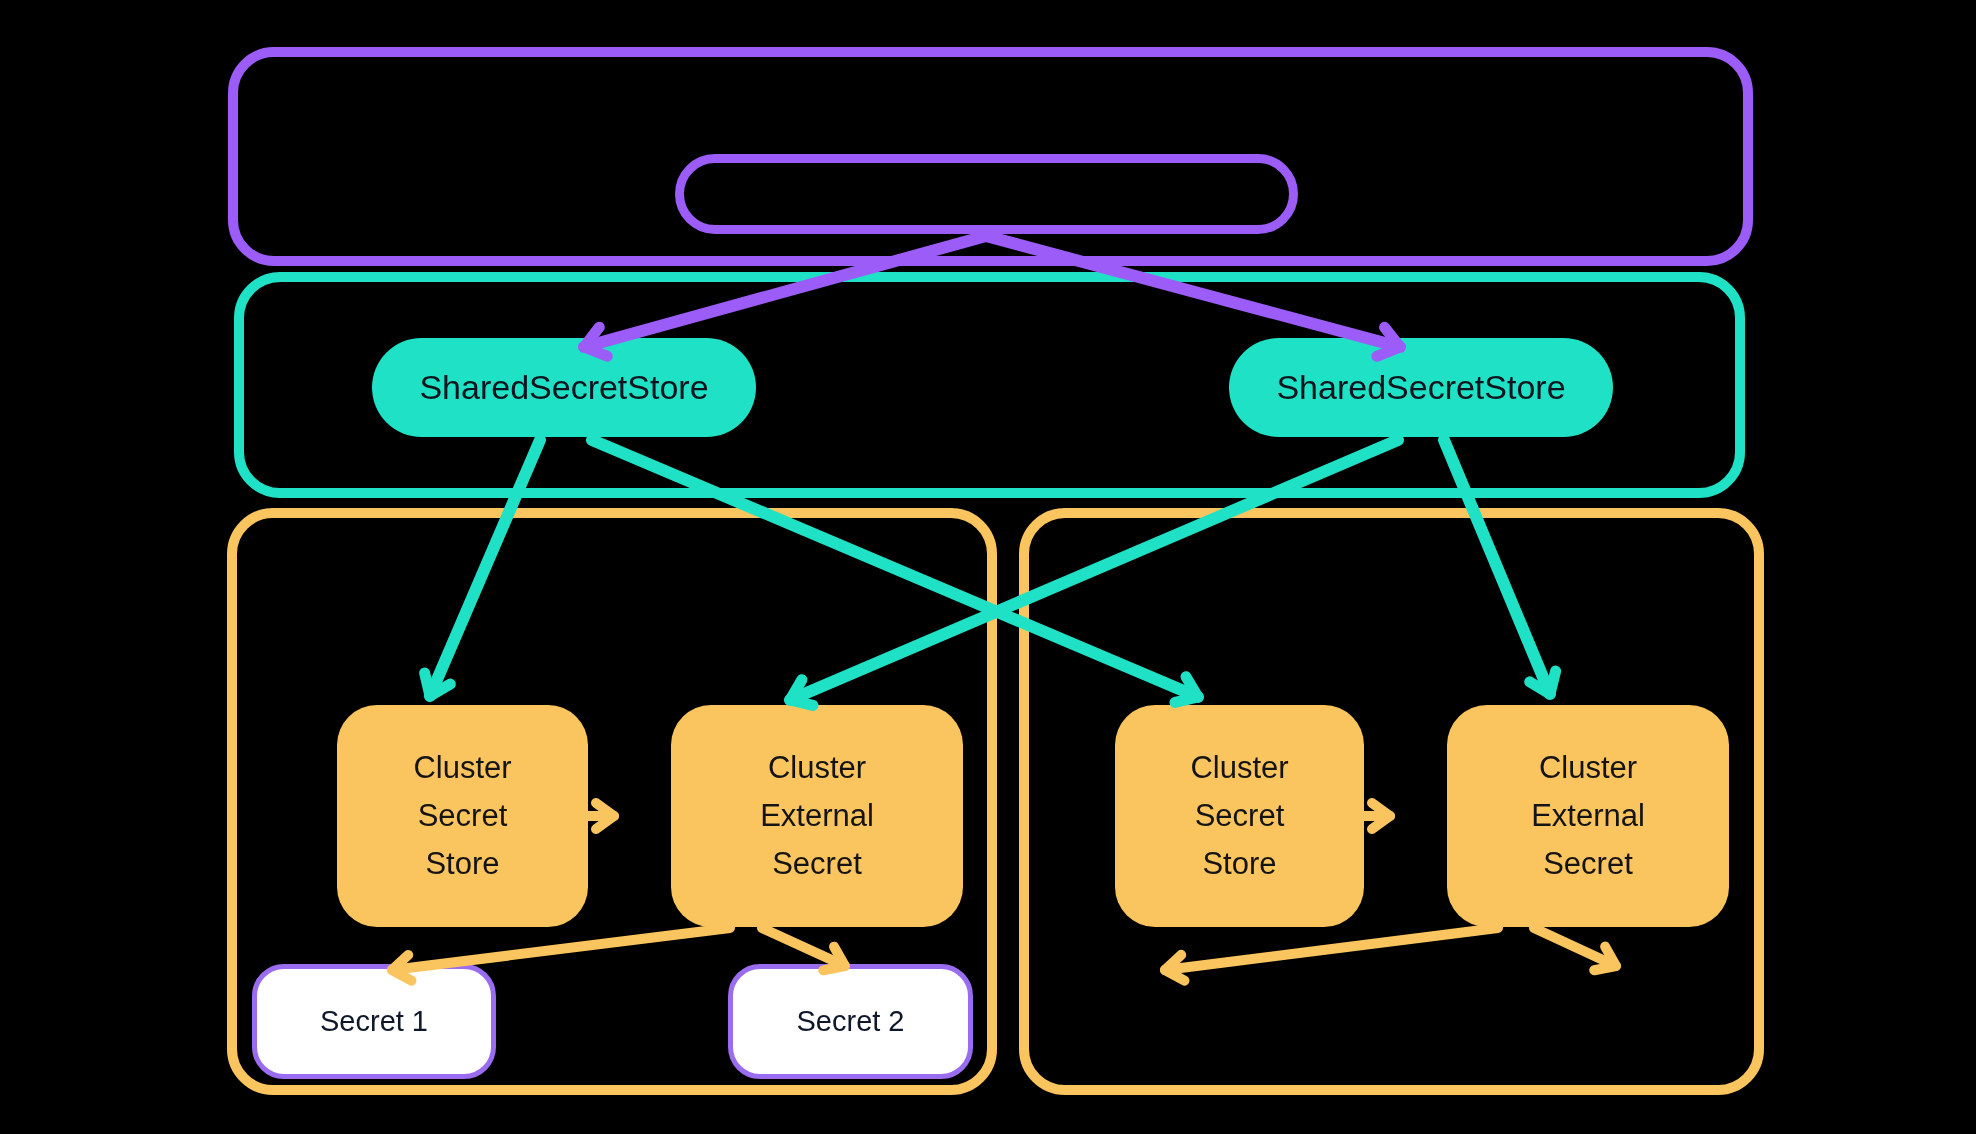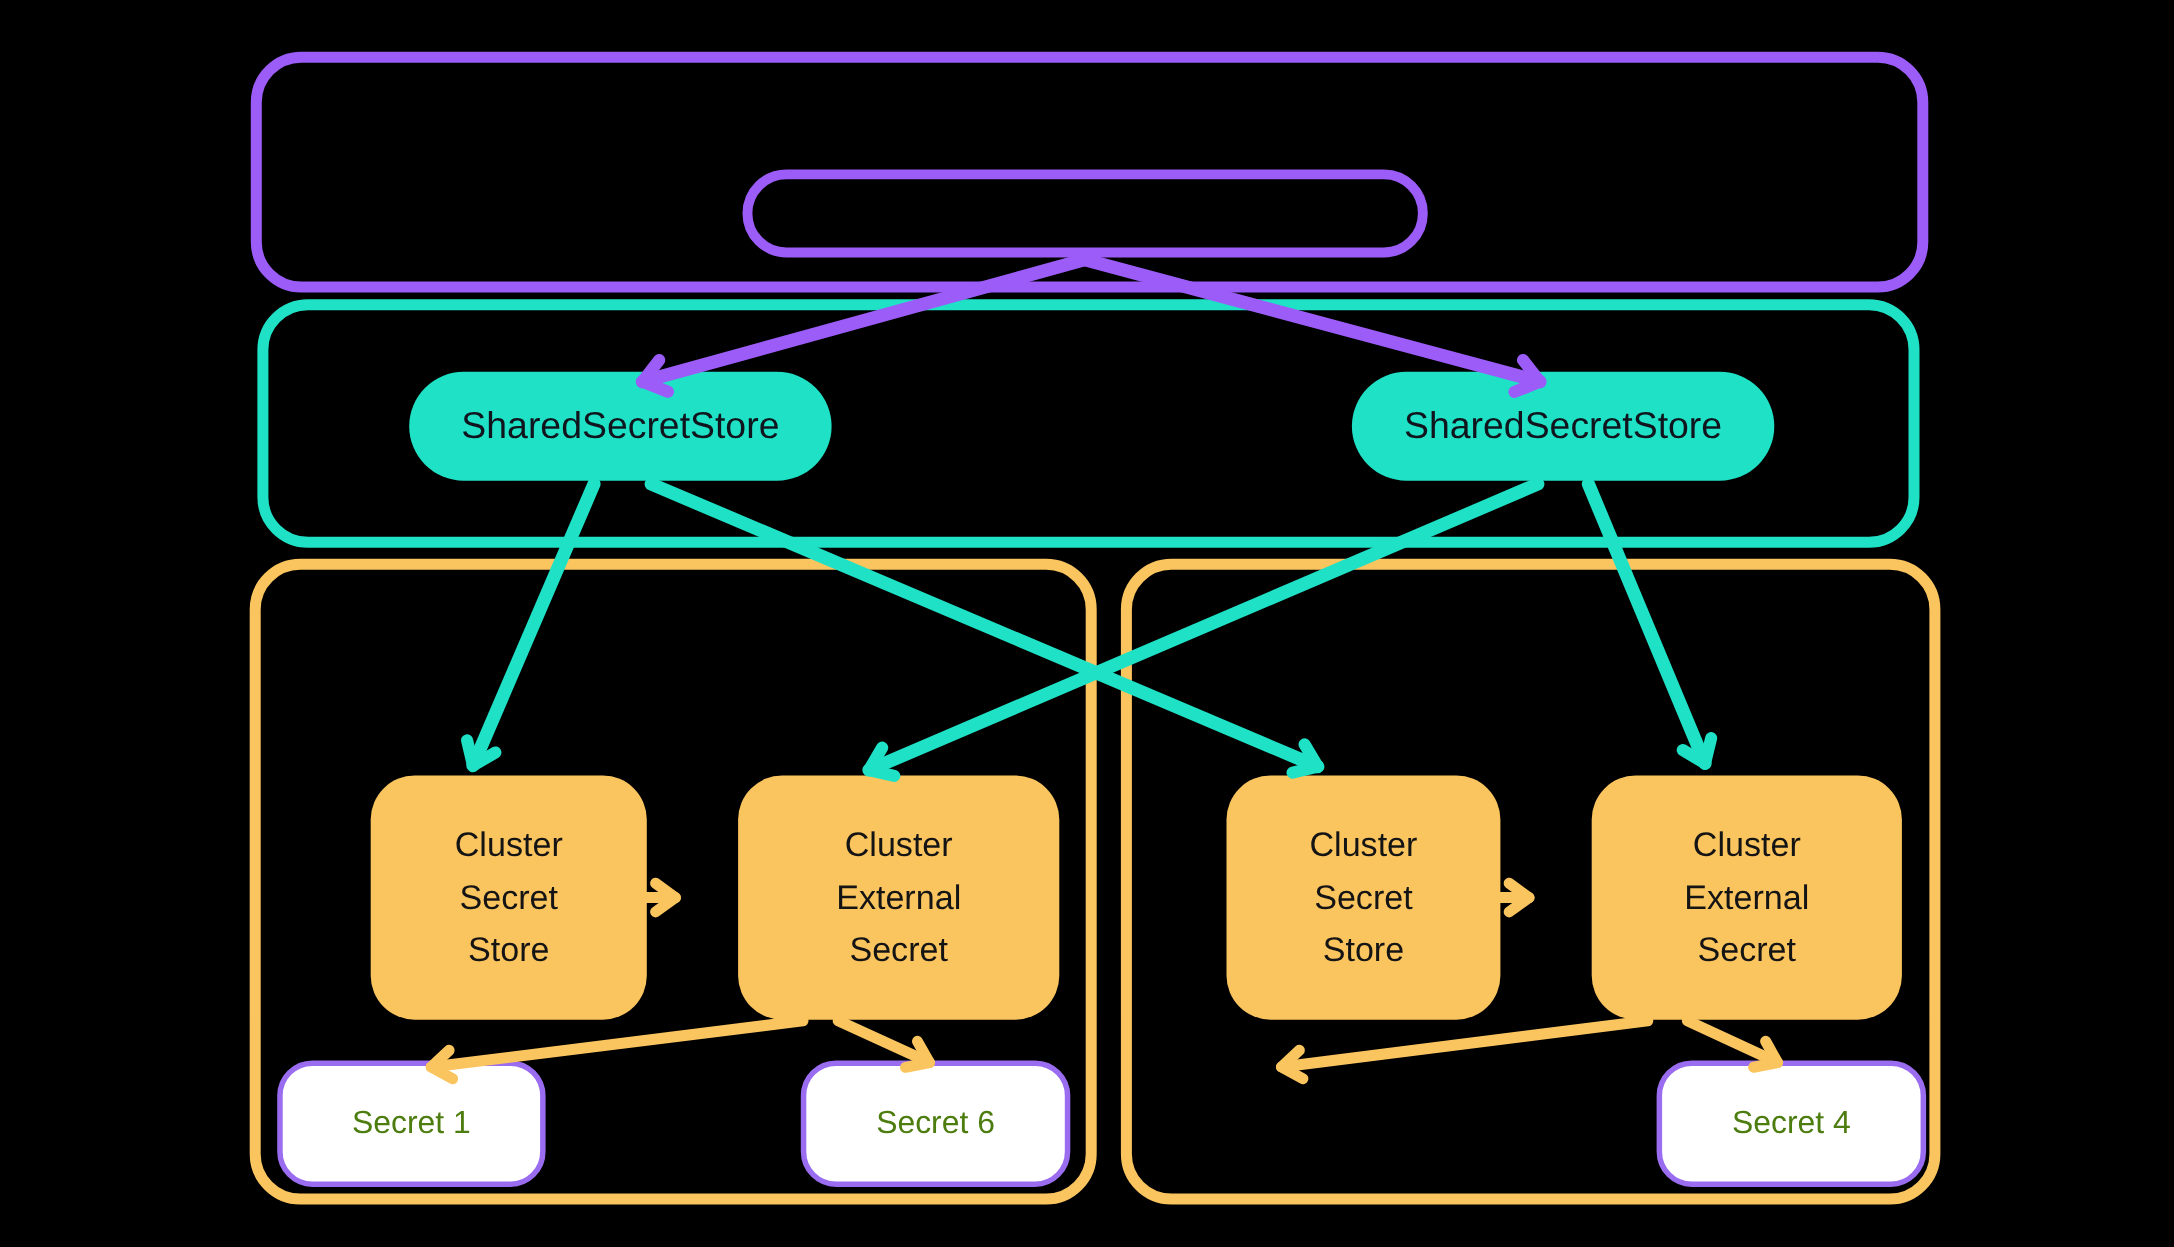--- a/index.html
+++ b/index.html
@@ -56,21 +56,21 @@
   }
   .secret-pill {
     position: absolute;
     box-sizing: border-box;
     background: #ffffff;
     border: 5px solid #9a6cf0;
     border-radius: 32px;
     display: flex;
     align-items: center;
     justify-content: center;
-    color: #4d7c0f;
+    color: #0f172a;
     font-size: 29px;
   }
   #arrows {
     position: absolute;
     left: 0; top: 0;
     width: 1976px;
     height: 1134px;
     pointer-events: none;
   }
 </style>
@@ -115,24 +115,21 @@
   <div class="cluster-box" style="left:1407px; top:705px; width:282px; height:222px;">
     <span>Cluster
 External
 Secret</span>
   </div>
 
   <div class="secret-pill" style="left:252px; top:964px; width:244px; height:115px;">
     <span>Secret 1</span>
   </div>
   <div class="secret-pill" style="left:728px; top:964px; width:245px; height:115px;">
-    <span>Secret 6</span>
-  </div>
-  <div class="secret-pill" style="left:1506px; top:964px; width:245px; height:115px;">
-    <span>Secret 4</span>
+    <span>Secret 2</span>
   </div>
 
   <svg id="arrows" viewBox="0 0 1976 1134" xmlns="http://www.w3.org/2000/svg">
     <defs>
       <marker id="head-purple" markerUnits="userSpaceOnUse" markerWidth="60" markerHeight="60" viewBox="-30 -30 60 60" refX="0" refY="0" orient="auto">
         <path d="M -20 -15 L 0 0 L -20 15" fill="none" stroke="#9b5cf8" stroke-width="11" stroke-linecap="round" stroke-linejoin="round"></path>
       </marker>
       <marker id="head-teal" markerUnits="userSpaceOnUse" markerWidth="60" markerHeight="60" viewBox="-30 -30 60 60" refX="0" refY="0" orient="auto">
         <path d="M -19 -14 L 0 0 L -19 14" fill="none" stroke="#1fe1c6" stroke-width="11" stroke-linecap="round" stroke-linejoin="round"></path>
       </marker>

